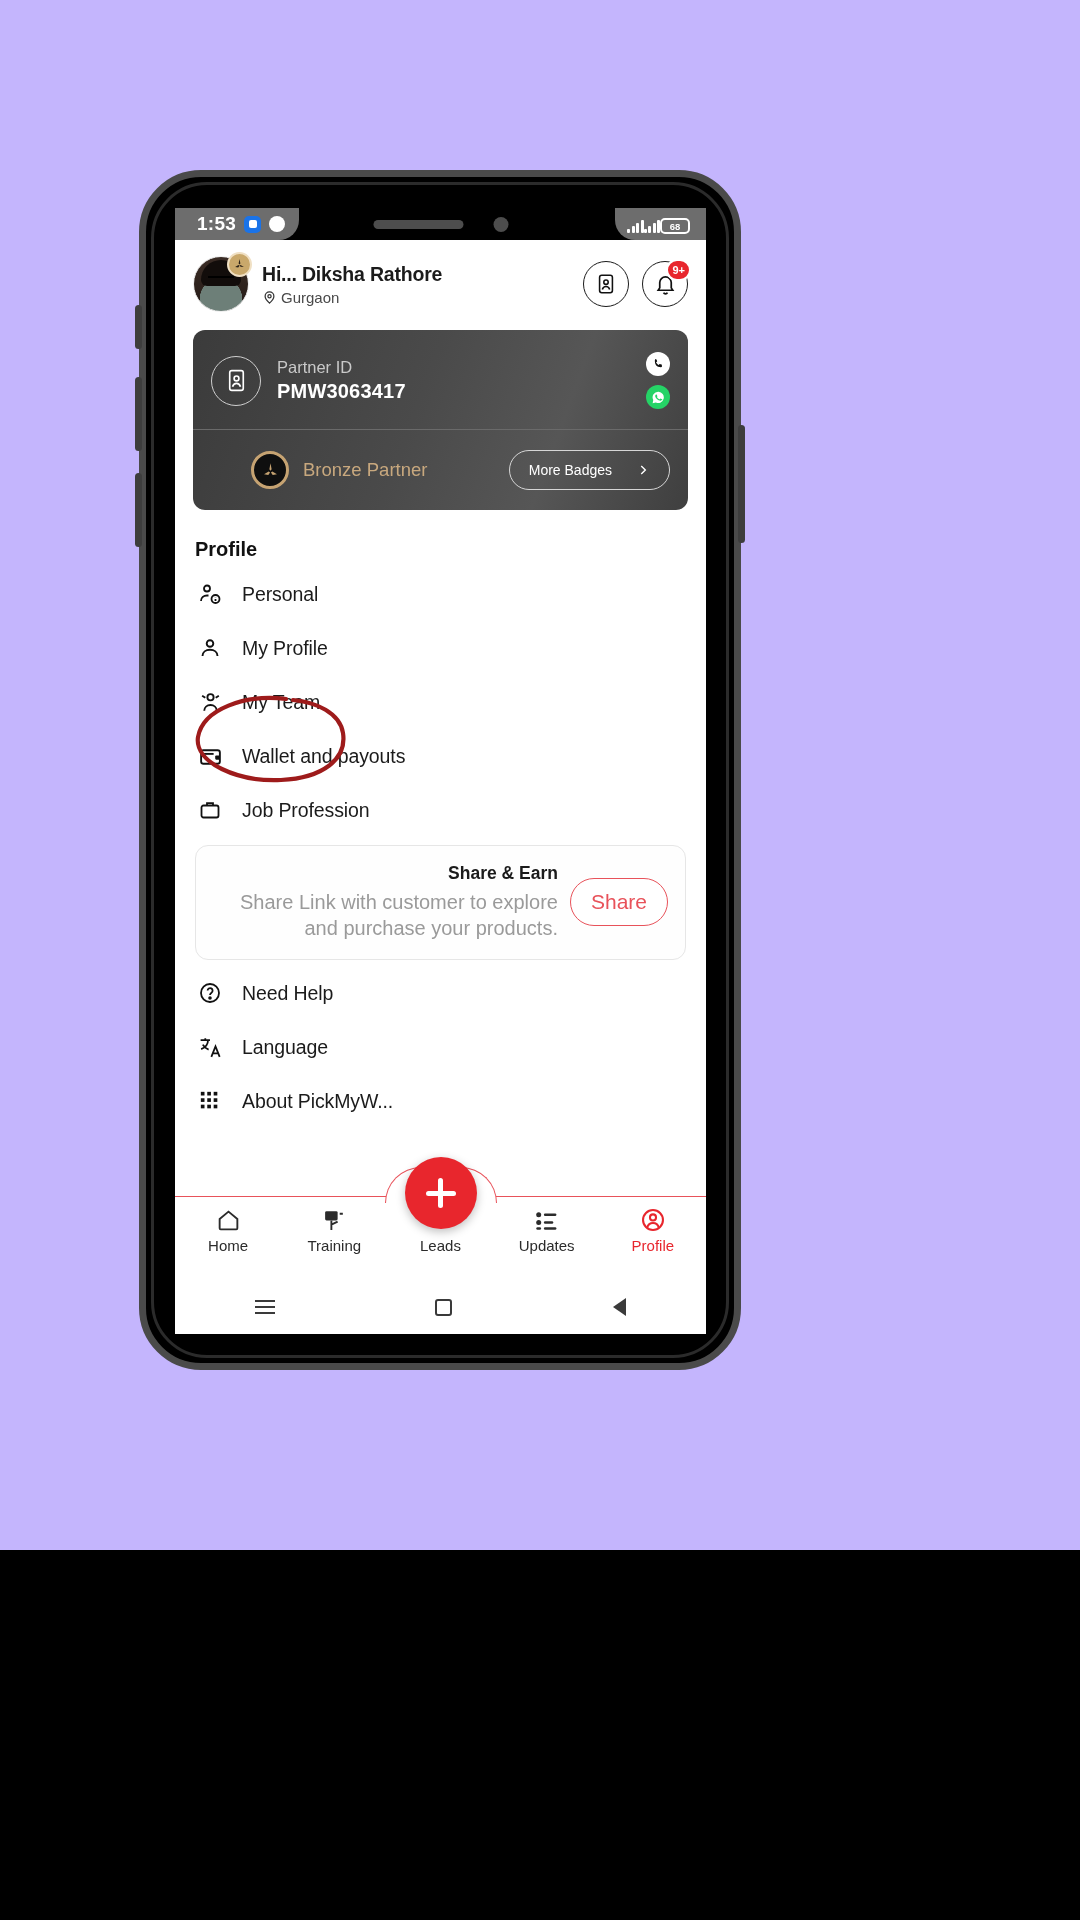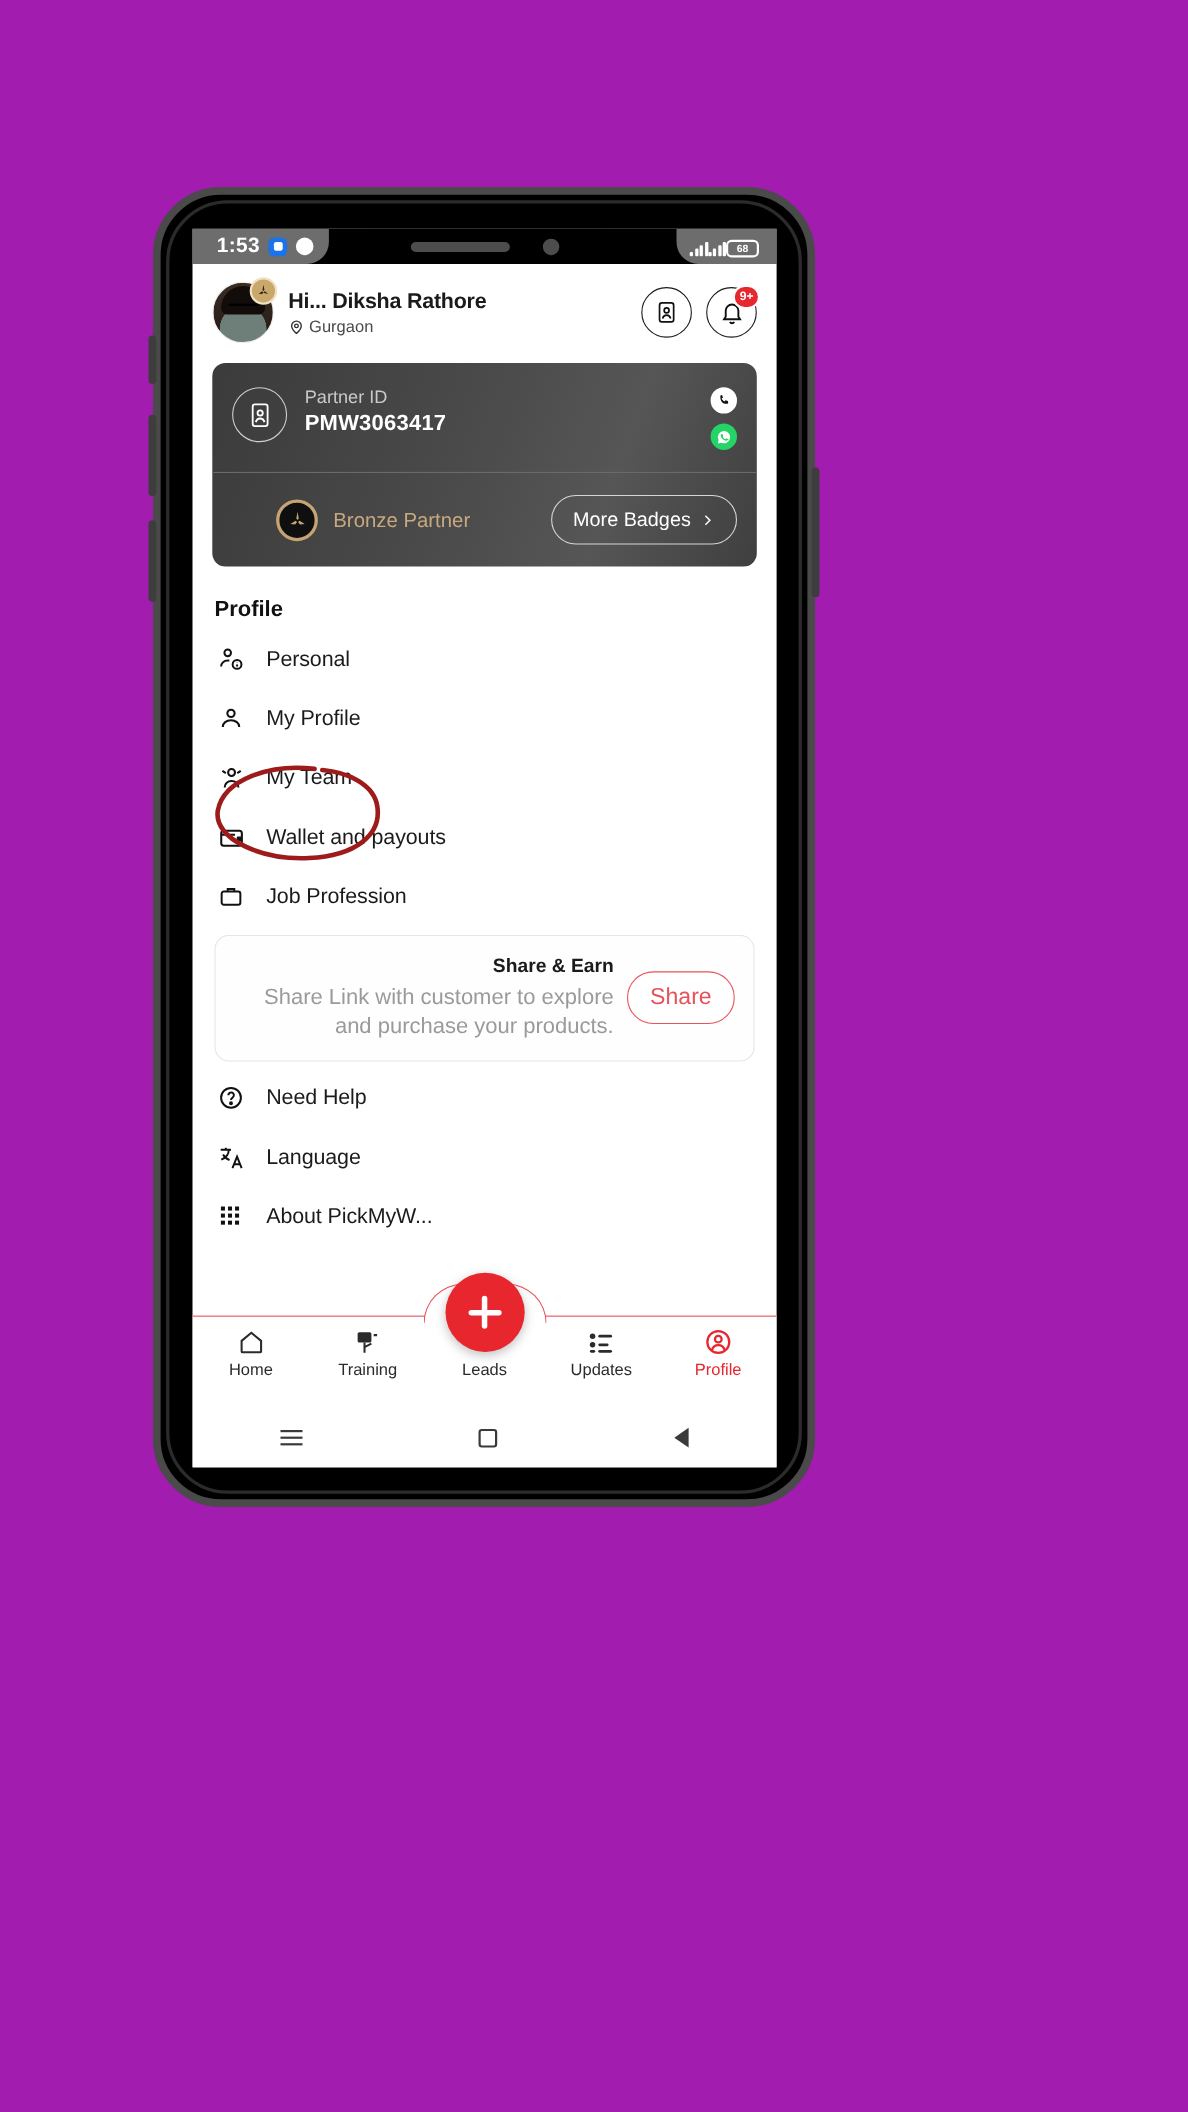--- a/index.html
+++ b/index.html
@@ -2,21 +2,21 @@
 <html><head>
 <meta charset="utf-8">
 <style>
   * { box-sizing: border-box; margin: 0; padding: 0; }
   html, body {
     width: 1080px; height: 1920px;
     background: #000000;
     font-family: "Liberation Sans", sans-serif;
     overflow: hidden;
   }
-  .stage { position: relative; width: 1080px; height: 1920px; background:#a21caf; }
+  .stage { position: relative; width: 1080px; height: 1550px; background:#c4b5fd; }
 
   
   .phone-frame {
     position: absolute; left: 139px; top: 170px;
     width: 602px; height: 1200px;
     border-radius: 62px;
     border: 7px solid #4a4a4a;
     background: #000;
   }
   .phone-frame .inner-bezel{
@@ -111,40 +111,40 @@
     border-radius:11px;background:#e8262d;color:#fff;font-size:11px;font-weight:700;
     display:flex;align-items:center;justify-content:center; padding:0 4px;
     border:2px solid #fff;
   }
 
   
   .partner-card{
     margin:4px 18px 0 18px; border-radius:12px; overflow:hidden;
     background:linear-gradient(110deg,#3b3b3b 0%,#4a4a4a 45%,#565656 72%,#3f3f3f 100%);
   }
-  .pc-top{ display:flex; align-items:flex-start; padding:22px 18px 20px 18px; gap:16px;
+  .pc-top{ display:flex; align-items:center; padding:22px 18px 20px 18px; gap:16px;
      border-bottom:1px solid #6a6a6a; position:relative; }
   .pc-id-ring{ width:50px;height:50px;border-radius:50%;border:1.6px solid #cfcfcf;
      display:flex;align-items:center;justify-content:center;flex:none; }
   .pc-label{ font-size:16.5px;color:#c9c9c9; }
   .pc-value{ font-size:20px;color:#fff;font-weight:600;margin-top:3px;letter-spacing:.2px; }
   .pc-contacts{ margin-left:auto; display:flex;flex-direction:column;gap:9px;align-items:center; }
   .c-ico{ width:24px;height:24px;border-radius:50%;display:flex;align-items:center;justify-content:center; }
   .c-ico.phone{ background:#ffffff; }
   .c-ico.wa{ background:#25d366; }
   .pc-bottom{ display:flex;align-items:center;padding:20px 18px; gap:14px;margin-left:40px; }
   .bronze-ring{
     width:38px;height:38px;border-radius:50%;background:#0f0f0f;
     border:3px solid #c6a372; display:flex;align-items:center;justify-content:center;flex:none;
   }
   .bronze-label{ font-size:18.5px;color:#c8a87e; }
   .more-badges{
-    margin-left:auto; display:flex;align-items:center;gap:8px;
+    margin-left:auto; display:flex;align-items:center;gap:24px;
     border:1.4px solid #d6d6d6; border-radius:26px; padding:11px 19px;
-    color:#fff; font-size:18px;
+    color:#fff; font-size:14px;
   }
 
   
   .section-title{ padding:28px 18px 6px 20px; font-size:20px;font-weight:700;color:#111; }
   .menu-item{
     display:flex; align-items:center; gap:19px;
     padding:14px 20px 14px 22px; position:relative;
   }
   .menu-ico{ width:26px;height:26px;flex:none;display:flex;align-items:center;justify-content:center; }
   .menu-label{ font-size:19.5px;color:#1b1b1b; letter-spacing:-.1px; }

